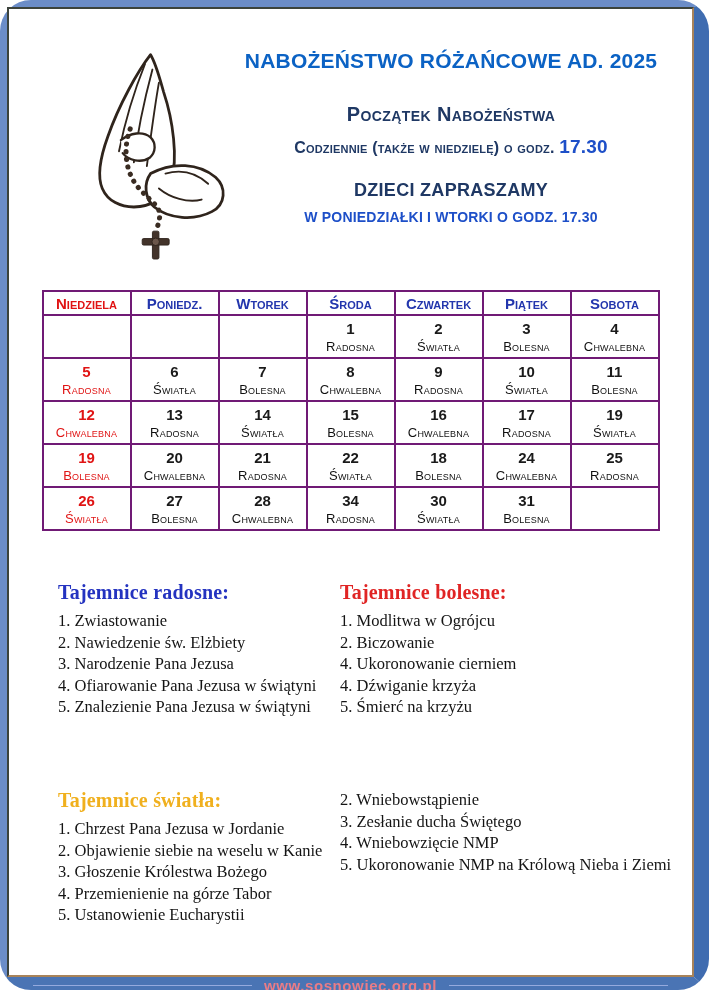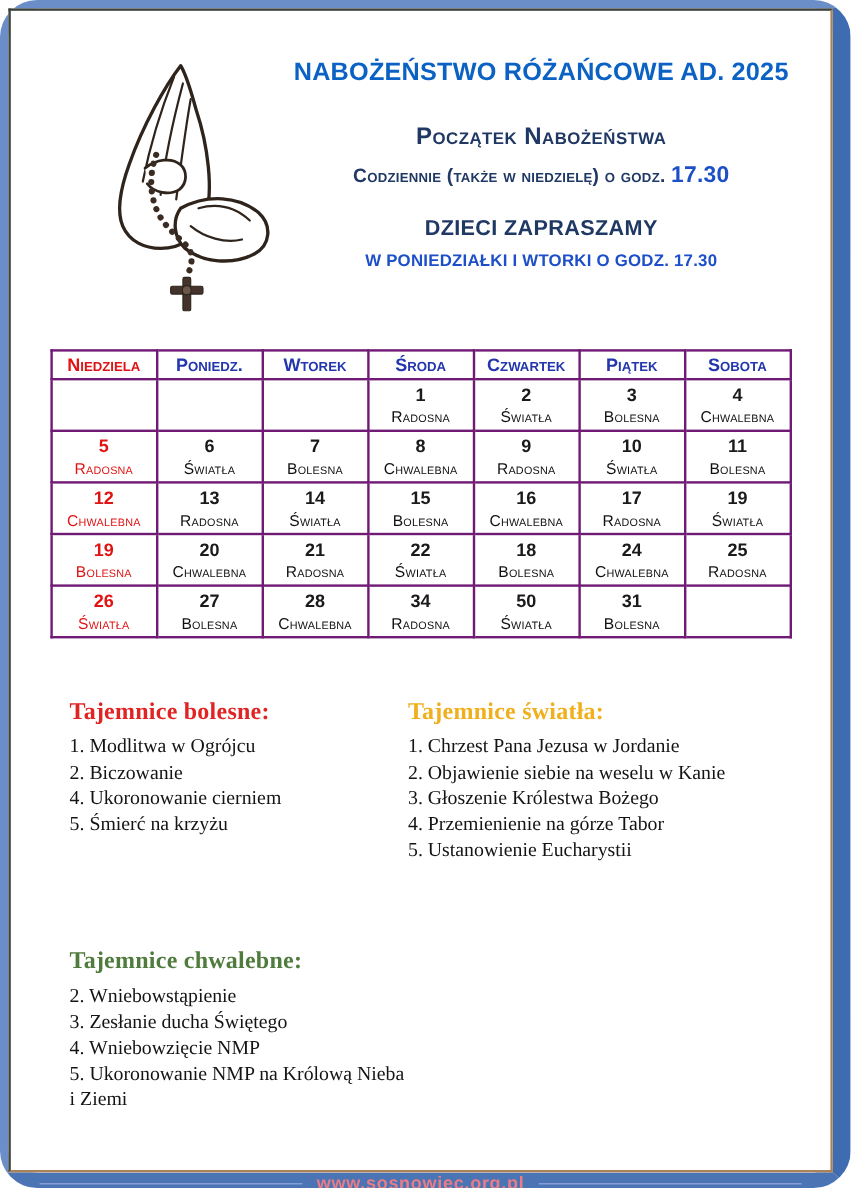--- a/index.html
+++ b/index.html
@@ -294,54 +294,64 @@
             </td>
             <td>
               <div class="daynum">28</div>
               <div class="mystery">Chwalebna</div>
             </td>
             <td>
               <div class="daynum">34</div>
               <div class="mystery">Radosna</div>
             </td>
             <td>
-              <div class="daynum">50</div>
+              <div class="daynum">30</div>
               <div class="mystery">Światła</div>
             </td>
             <td>
               <div class="daynum">31</div>
               <div class="mystery">Bolesna</div>
             </td>
             <td></td>
           </tr>
         </tbody>
     </table>
 
     <div class="mysteries">
+      <div class="mystery-block">
+        <div class="mystery-title" style="color: rgb(36, 51, 192);">Tajemnice radosne:</div>
+        <ol class="mystery-list">
+            <li>1. Zwiastowanie</li>
+            <li>2. Nawiedzenie św. Elżbiety</li>
+            <li>3. Narodzenie Pana Jezusa</li>
+            <li>4. Ofiarowanie Pana Jezusa w świątyni</li>
+            <li>5. Znalezienie Pana Jezusa w świątyni</li>
+          </ol>
+      </div>
       <div class="mystery-block">
         <div class="mystery-title" style="color: rgb(224, 36, 36);">Tajemnice bolesne:</div>
         <ol class="mystery-list">
             <li>1. Modlitwa w Ogrójcu</li>
             <li>2. Biczowanie</li>
             <li>4. Ukoronowanie cierniem</li>
+            <li>4. Dźwiganie krzyża</li>
             <li>5. Śmierć na krzyżu</li>
           </ol>
       </div>
       <div class="mystery-block">
         <div class="mystery-title" style="color: rgb(240, 176, 30);">Tajemnice światła:</div>
         <ol class="mystery-list">
             <li>1. Chrzest Pana Jezusa w Jordanie</li>
             <li>2. Objawienie siebie na weselu w Kanie</li>
             <li>3. Głoszenie Królestwa Bożego</li>
             <li>4. Przemienienie na górze Tabor</li>
             <li>5. Ustanowienie Eucharystii</li>
           </ol>
       </div>
       <div class="mystery-block">
-        <div class="mystery-title" style="color: rgb(79, 123, 60);">Tajemnice chwalebne:</div>
         <ol class="mystery-list">
             <li>2. Wniebowstąpienie</li>
             <li>3. Zesłanie ducha Świętego</li>
             <li>4. Wniebowzięcie NMP</li>
             <li>5. Ukoronowanie NMP na Królową Nieba i Ziemi</li>
           </ol>
       </div>
     </div>
 
     <div class="footer">

